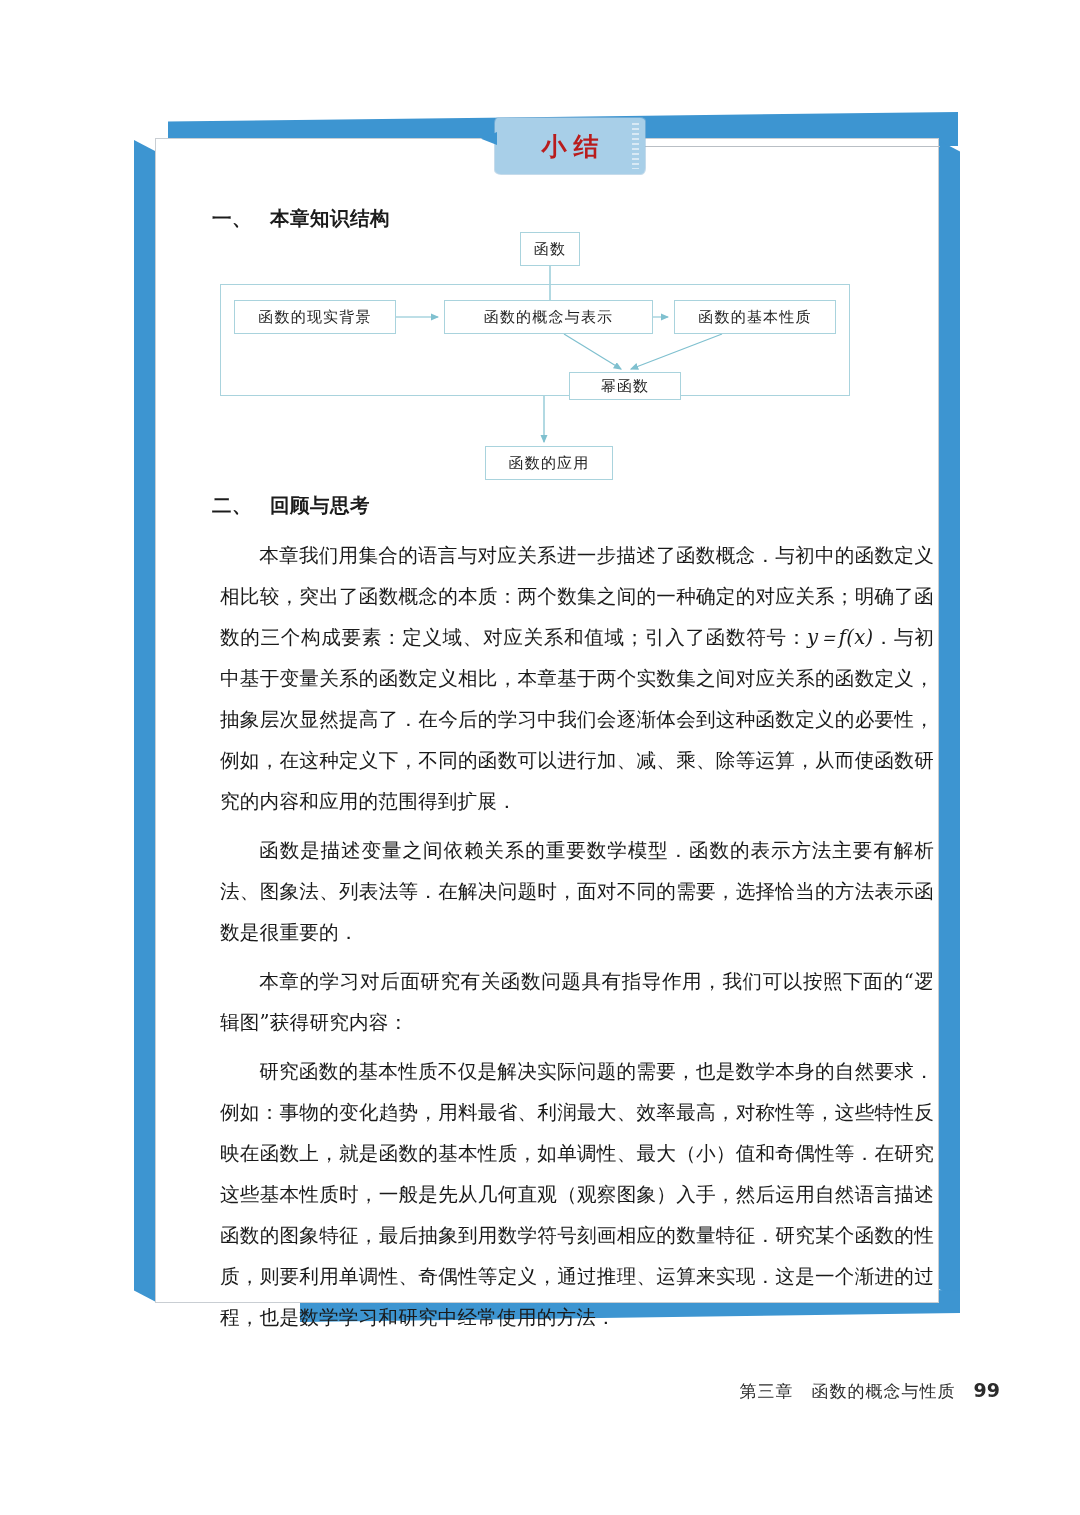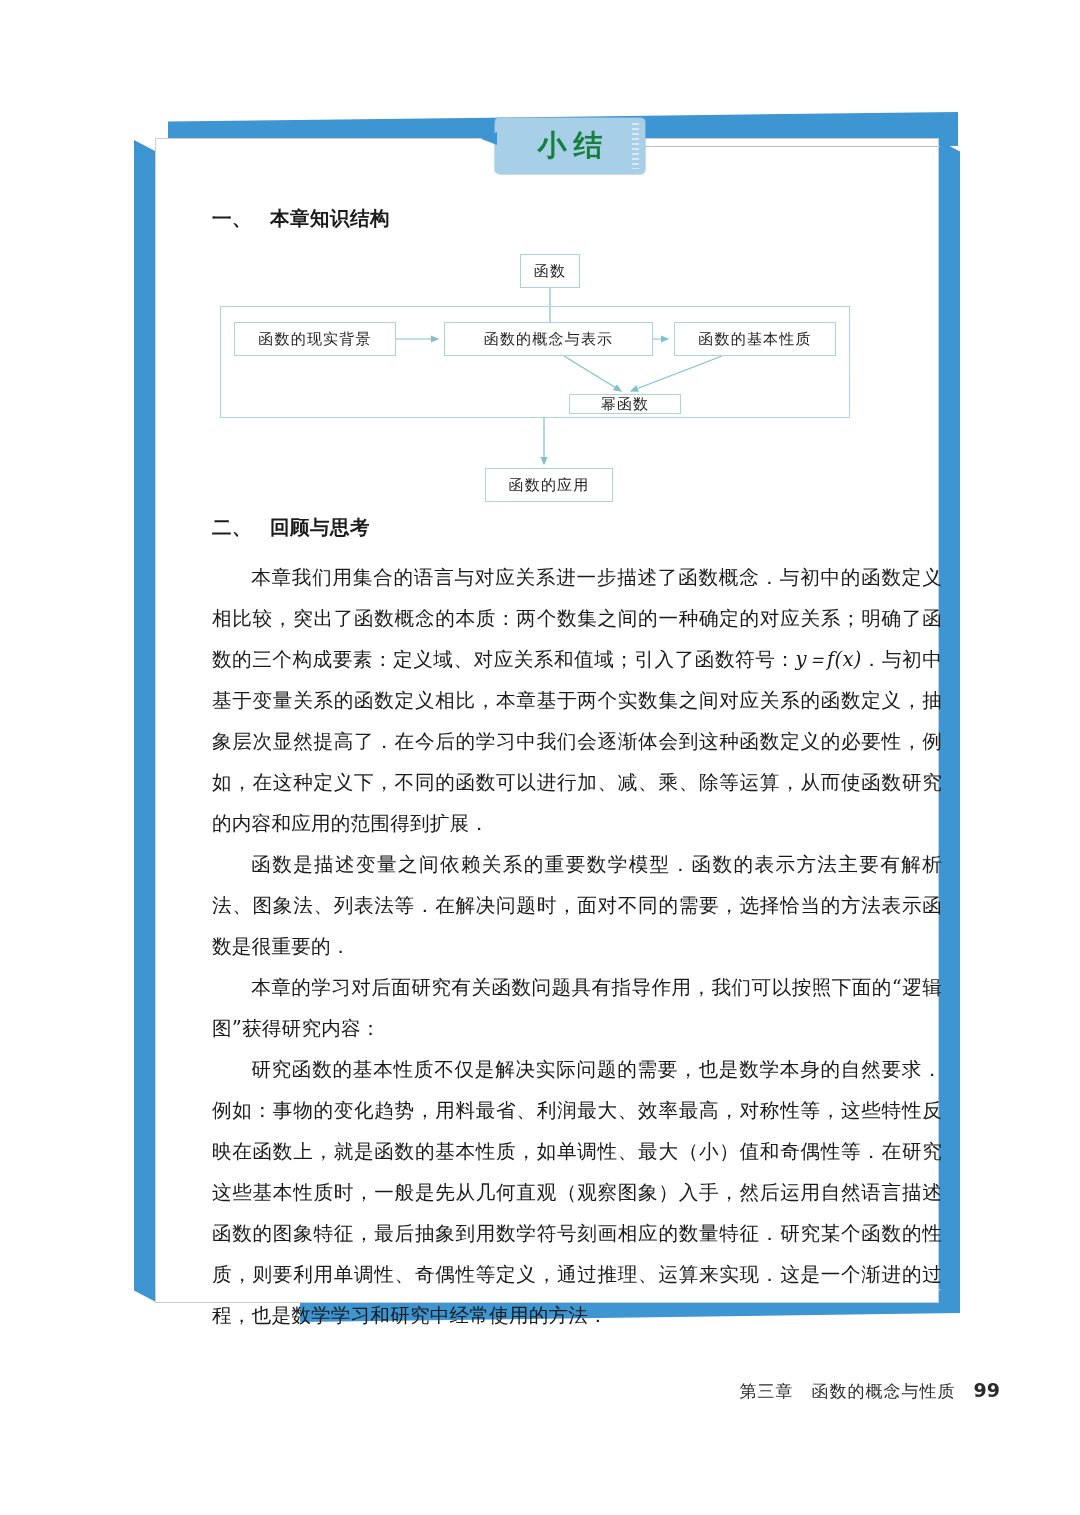--- a/index.html
+++ b/index.html
@@ -88,23 +88,23 @@
     width: 295px; height: 1px;
     background: #b9bfc5;
   }
   .banner-text {
     position: absolute;
     inset: 0;
     display: flex;
     align-items: center;
     justify-content: center;
     font-family: "DejaVu Serif", serif;
-    font-size: 29px;
+    font-size: 25px;
     font-weight: 700;
-    color: #15803d;
+    color: #b91c1c;
     letter-spacing: 7px;
     text-indent: 7px;
   }
 
   
   .content {
     position: absolute;
     left: 212px; top: 205px;
     width: 730px;
   }
@@ -118,21 +118,20 @@
     display: flex;
     align-items: baseline;
   }
   .section-head .num { width: 58px; }
 
   
   .diagram {
     position: relative;
     width: 730px;
     height: 260px;
-    margin-top: 22px;
   }
   .node {
     position: absolute;
     border: 1px solid #a9d3dd;
     background: #ffffff;
     color: #1d1d1d;
     font-family: "DejaVu Serif", serif;
     font-size: 15px;
     letter-spacing: 1.2px;
     display: flex;
@@ -143,21 +142,21 @@
   }
   .group-box {
     position: absolute;
     border: 1px solid #a9d3dd;
     box-sizing: border-box;
   }
   .n-top      { left: 308px; top: 0px;   width: 60px;  height: 34px; }
   .n-bg       { left: 22px;  top: 68px;  width: 162px; height: 34px; }
   .n-concept  { left: 232px; top: 68px;  width: 209px; height: 34px; }
   .n-prop     { left: 462px; top: 68px;  width: 162px; height: 34px; }
-  .n-power    { left: 357px; top: 140px; width: 112px; height: 20px; }
+  .n-power    { left: 357px; top: 140px; width: 112px; height: 28px; }
   .n-apply    { left: 273px; top: 214px; width: 128px; height: 34px; }
   .grp        { left: 8px;   top: 52px;  width: 630px; height: 112px; }
 
   svg.wires {
     position: absolute;
     left: 0; top: 0;
     width: 730px; height: 260px;
     overflow: visible;
   }
 
@@ -165,21 +164,21 @@
   .prose { margin-top: 16px; }
   .para {
     font-family: "DejaVu Serif", serif;
     font-size: 19.6px;
     line-height: 41px;
     color: #1a1a1a;
     text-align: justify;
     text-justify: inter-ideograph;
     text-indent: 2em;
     letter-spacing: .2px;
-    margin: 0;
+    margin: 8px;
   }
   .formula {
     font-family: "DejaVu Serif", serif;
     font-style: italic;
   }
 
   
   .footer {
     position: absolute;
     left: 0; top: 1379px;

